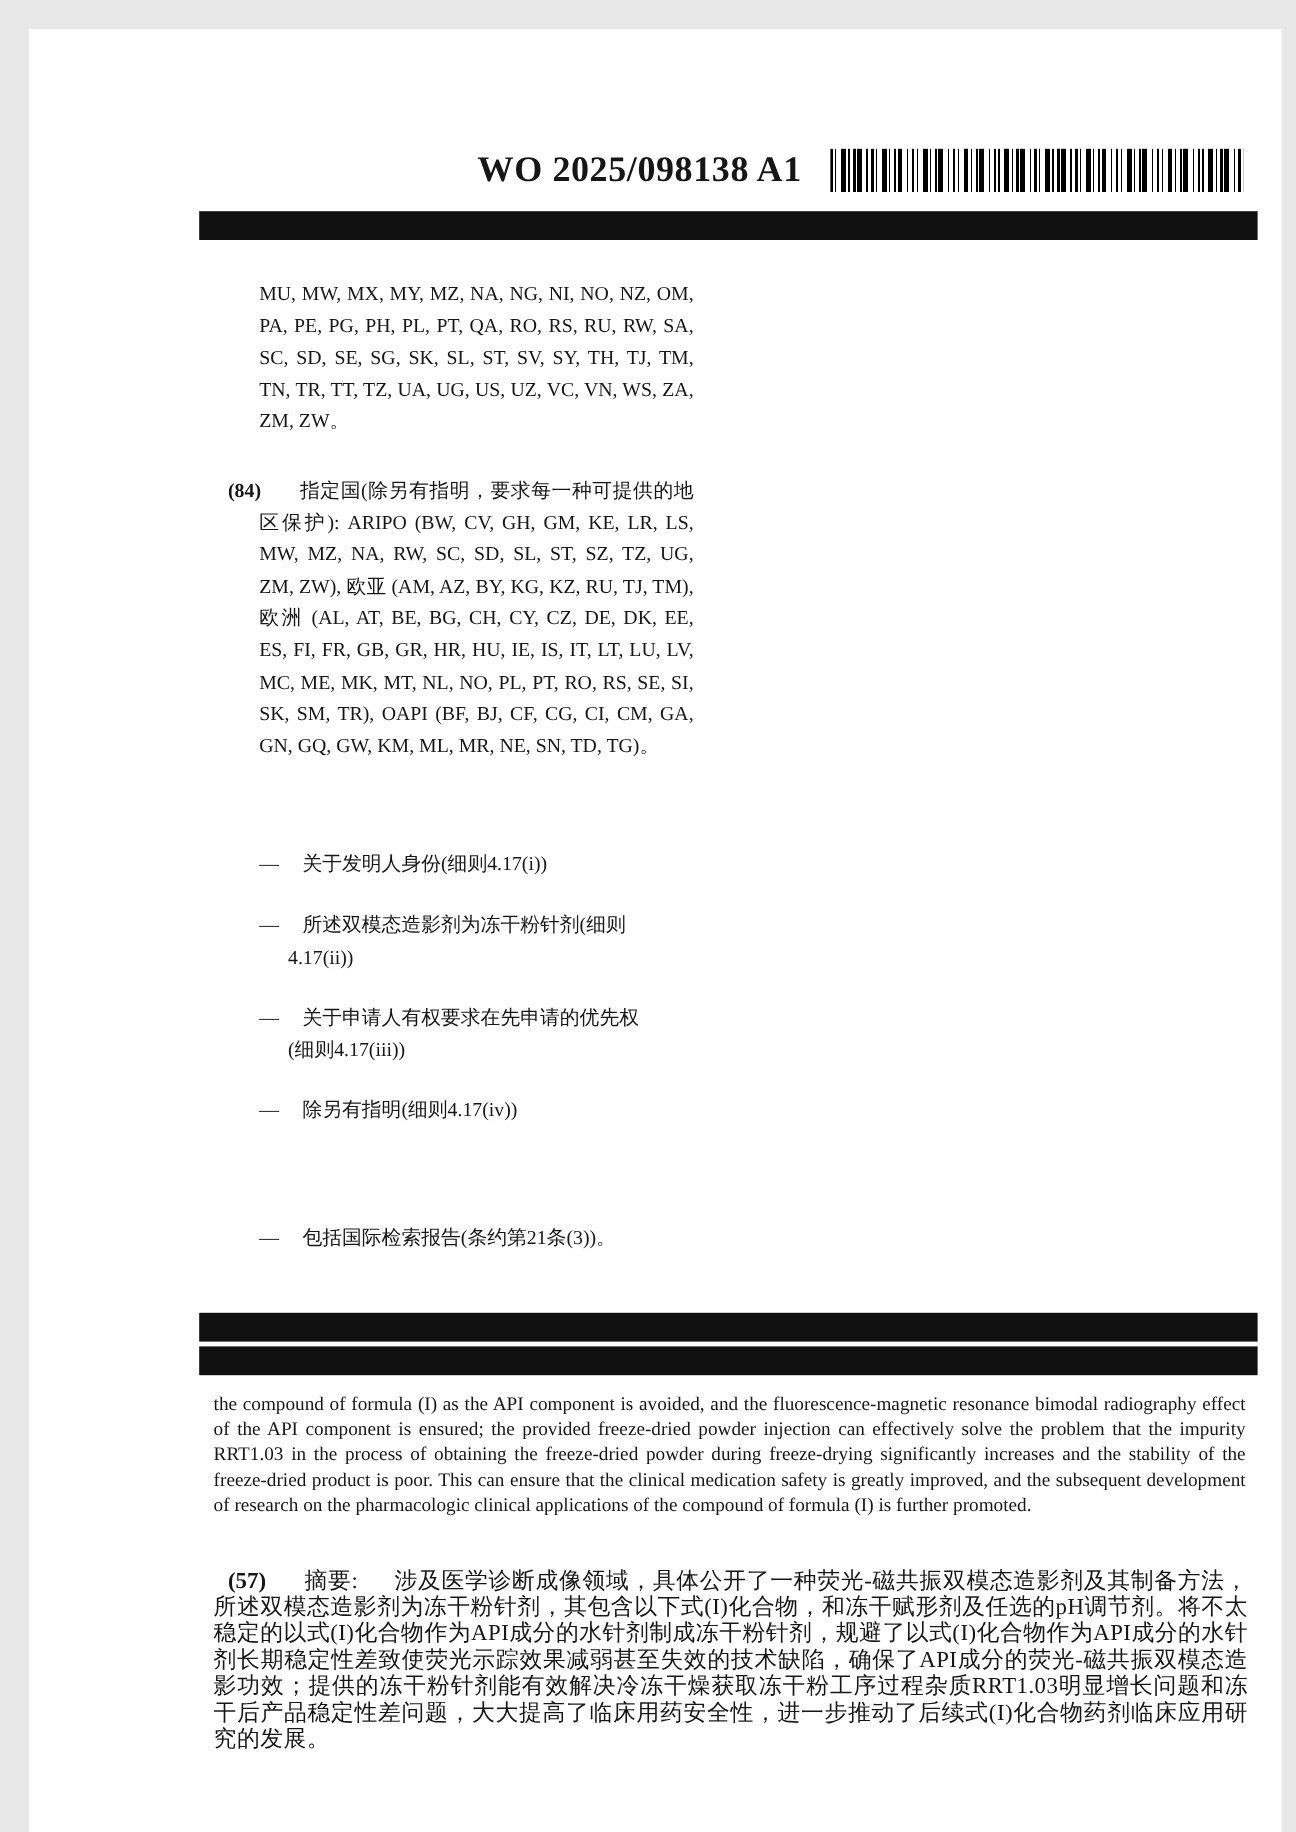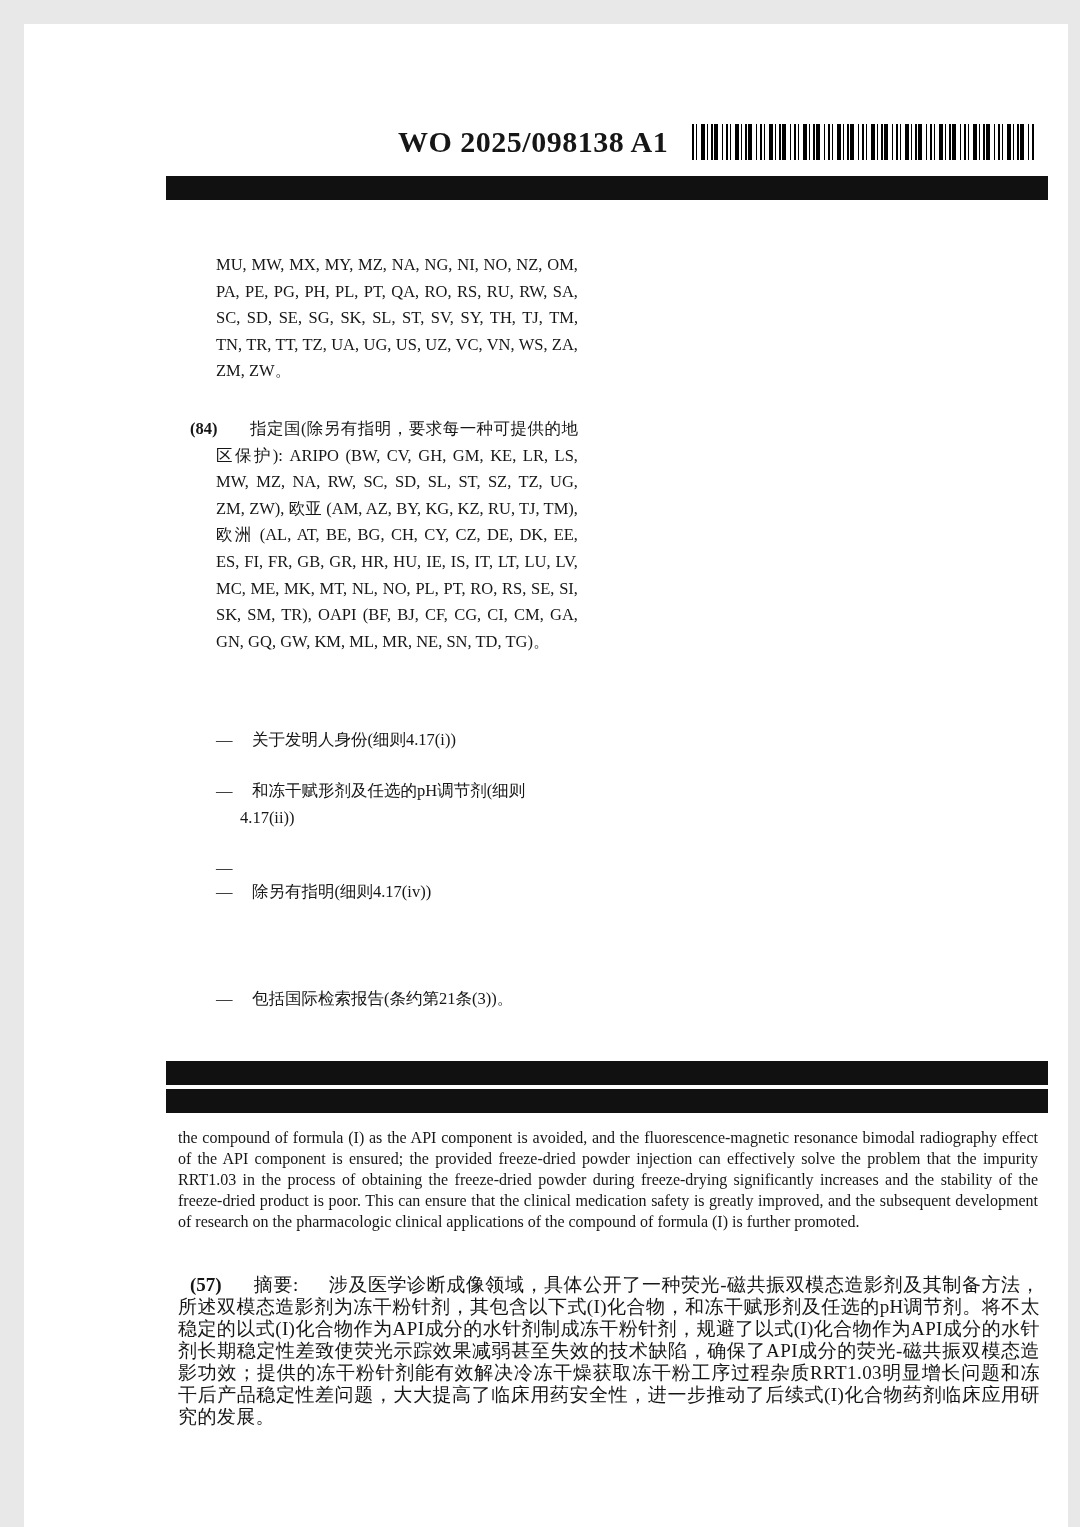--- a/index.html
+++ b/index.html
@@ -55,21 +55,21 @@
 
   
   .left-col {
     margin-left: 130px;
     width: 436px;
     font-size: 16.5px;
     line-height: 26.6px;
     text-align: justify;
   }
   .codes-cont {
-    margin-top: 28px;
+    margin-top: 8px;
     padding-left: 38px;
   }
   .hang {
     margin-top: 7px;
     padding-left: 38px;
     text-indent: -38px;
   }
   .secnum {
     font-weight: bold;
     margin-right: 8px;
@@ -142,24 +142,25 @@
     <p class="hang"><span class="secnum">(84)</span><span>指定国(除另有指明，要求每一种可提供的地区保护): ARIPO (BW, CV, GH, GM, KE, LR, LS, MW, MZ, NA, RW, SC, SD, SL, ST, SZ, TZ, UG, ZM, ZW), 欧亚 (AM, AZ, BY, KG, KZ, RU, TJ, TM), 欧洲 (AL, AT, BE, BG, CH, CY, CZ, DE, DK, EE, ES, FI, FR, GB, GR, HR, HU, IE, IS, IT, LT, LU, LV, MC, ME, MK, MT, NL, NO, PL, PT, RO, RS, SE, SI, SK, SM, TR), OAPI (BF, BJ, CF, CG, CI, CM, GA, GN, GQ, GW, KM, ML, MR, NE, SN, TD, TG)。</span></p>
 
     <div class="decl">
       <ul class="dash-list">
         <li>
           <span class="dash">—</span>
           <span>关于发明人身份(细则4.17(i))</span>
         </li>
         <li>
           <span class="dash">—</span>
-          <span>和冻干赋形剂及任选的pH调节剂(细则4.17(ii))</span>
+          <span>所述双模态造影剂为冻干粉针剂(细则4.17(ii))</span>
         </li>
         <li>
           <span class="dash">—</span>
+          <span>关于申请人有权要求在先申请的优先权(细则4.17(iii))</span>
         </li>
         <li>
           <span class="dash">—</span>
           <span>除另有指明(细则4.17(iv))</span>
         </li>
       </ul>
     </div>
 
     <div class="pubsec">
       <ul class="dash-list">

